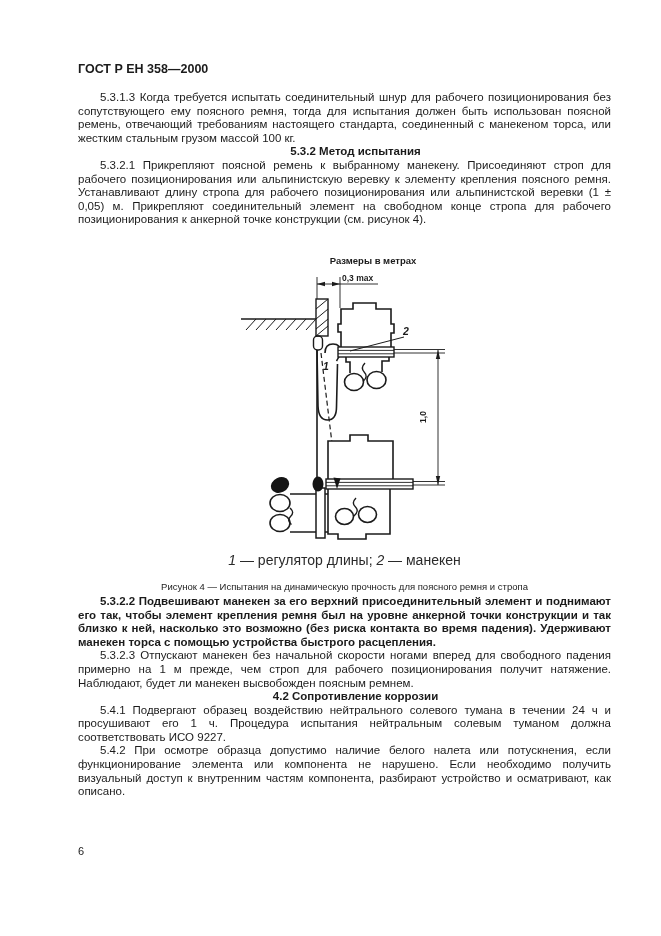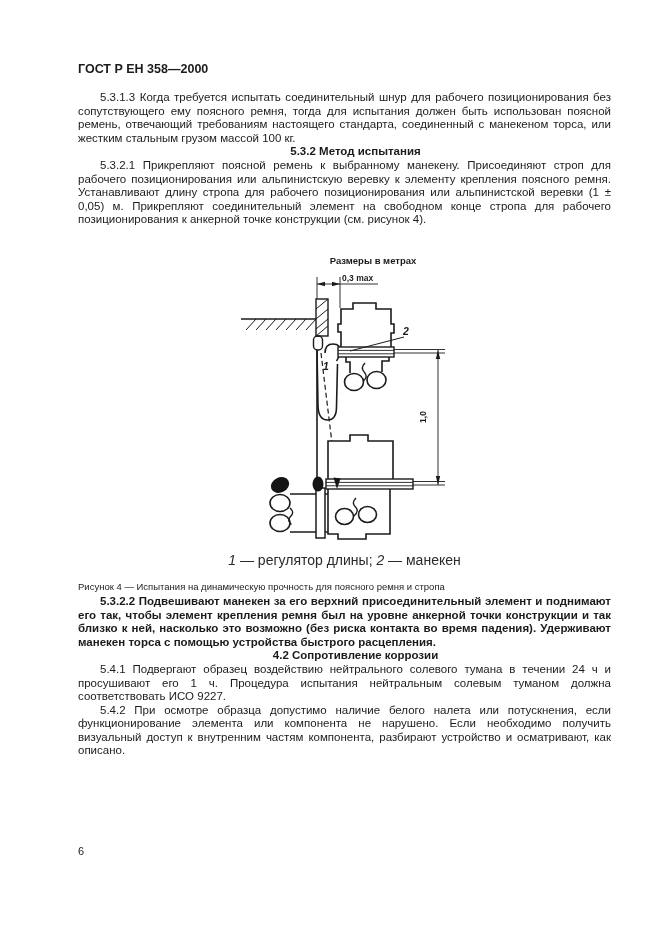--- a/index.html
+++ b/index.html
@@ -15,21 +15,21 @@
     text-align:justify;text-indent:22px;
   }
   p.subhead{font-weight:bold;text-align:center;}
   .figure-block{margin-top:24px;}
   .figure-svg{display:block;margin-left:160px;}
   .fig-legend{
     font-size:14px;line-height:11px;text-align:center;margin-top:4px;color:#2a2a2a;
   }
   .fig-legend .it{font-style:italic;}
   .fig-caption{
-    font-size:9.5px;line-height:16px;margin-top:13px;color:#222;
+    font-size:9.5px;line-height:16px;text-align:center;margin-top:13px;color:#222;
   }
   .after-figure{margin-top:26px;font-weight:bold;}
   .page-number{
     position:absolute;left:78px;top:845px;font-size:11px;
   }
   svg text{font-family:"Liberation Sans", sans-serif;fill:#1b1b1b;}
 </style>
 </head>
 <body>
 
@@ -141,18 +141,19 @@
     <div class="fig-legend">
       <span class="it">1</span><span> — регулятор длины; </span><span class="it">2</span><span> — манекен</span>
     </div>
 
     <div class="fig-caption">
       <div>Рисунок 4 — Испытания на динамическую прочность для поясного ремня и стропа</div>
     </div>
   </div>
 
   <p class="body after-figure">5.3.2.2  Подвешивают манекен за его верхний присоединительный элемент и поднимают его так, чтобы элемент крепления ремня был на уровне анкерной точки конструкции и так близко к ней, насколько это возможно (без риска контакта во время падения). Удерживают манекен торса с помощью устройства быстрого расцепления.</p>
+  <p class="body">5.3.2.3  Отпускают манекен без начальной скорости ногами вперед для свободного падения примерно на 1 м прежде, чем строп для рабочего позиционирования получит натяжение. Наблюдают, будет ли манекен высвобожден поясным ремнем.</p>
   <p class="subhead">4.2  Сопротивление коррозии</p>
   <p class="body">5.4.1  Подвергают образец воздействию нейтрального солевого тумана в течении 24 ч и просушивают его 1 ч. Процедура испытания нейтральным солевым туманом должна соответствовать ИСО 9227.</p>
   <p class="body">5.4.2  При осмотре образца допустимо наличие белого налета или потускнения, если функционирование элемента или компонента не нарушено. Если необходимо получить визуальный доступ к внутренним частям компонента, разбирают устройство и осматривают, как описано.</p>
 
   <div class="page-number">6</div>
 </div>
 
 </body></html>

